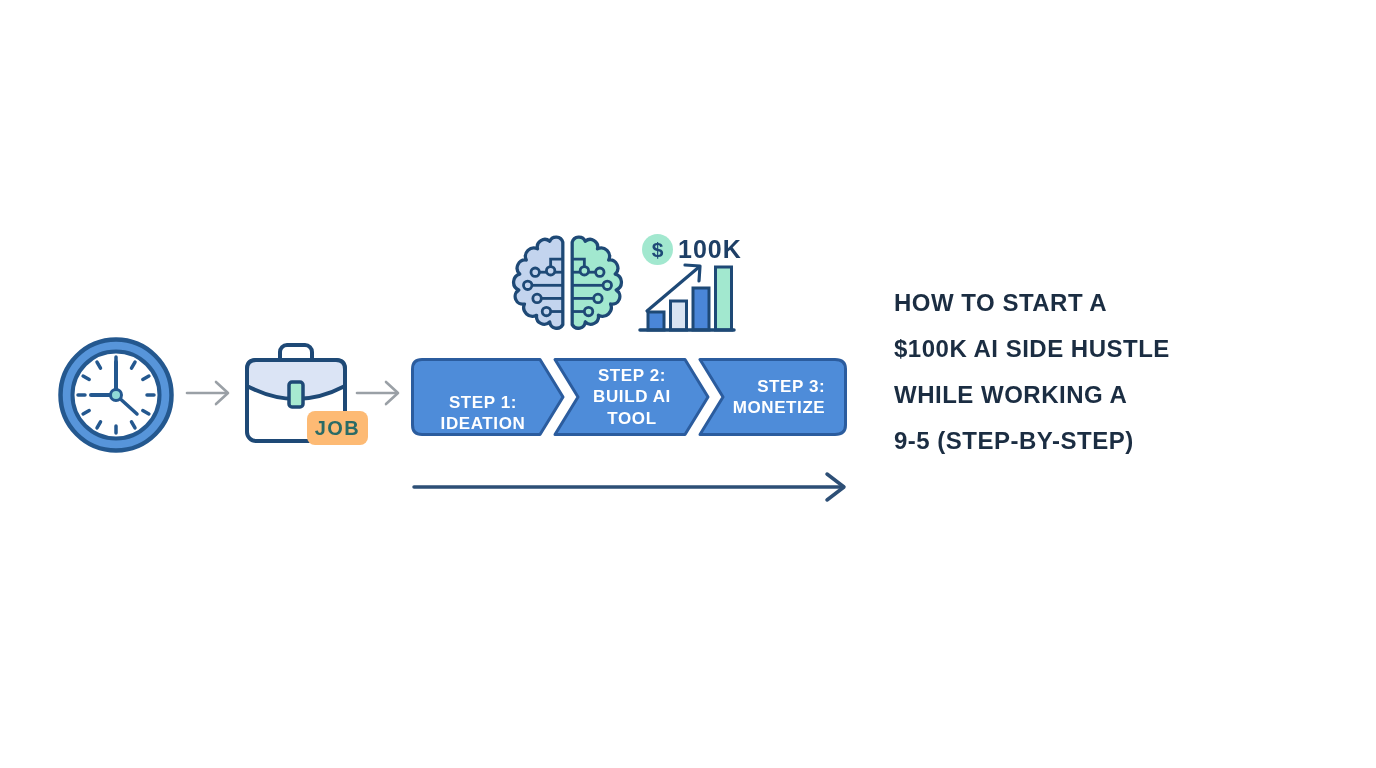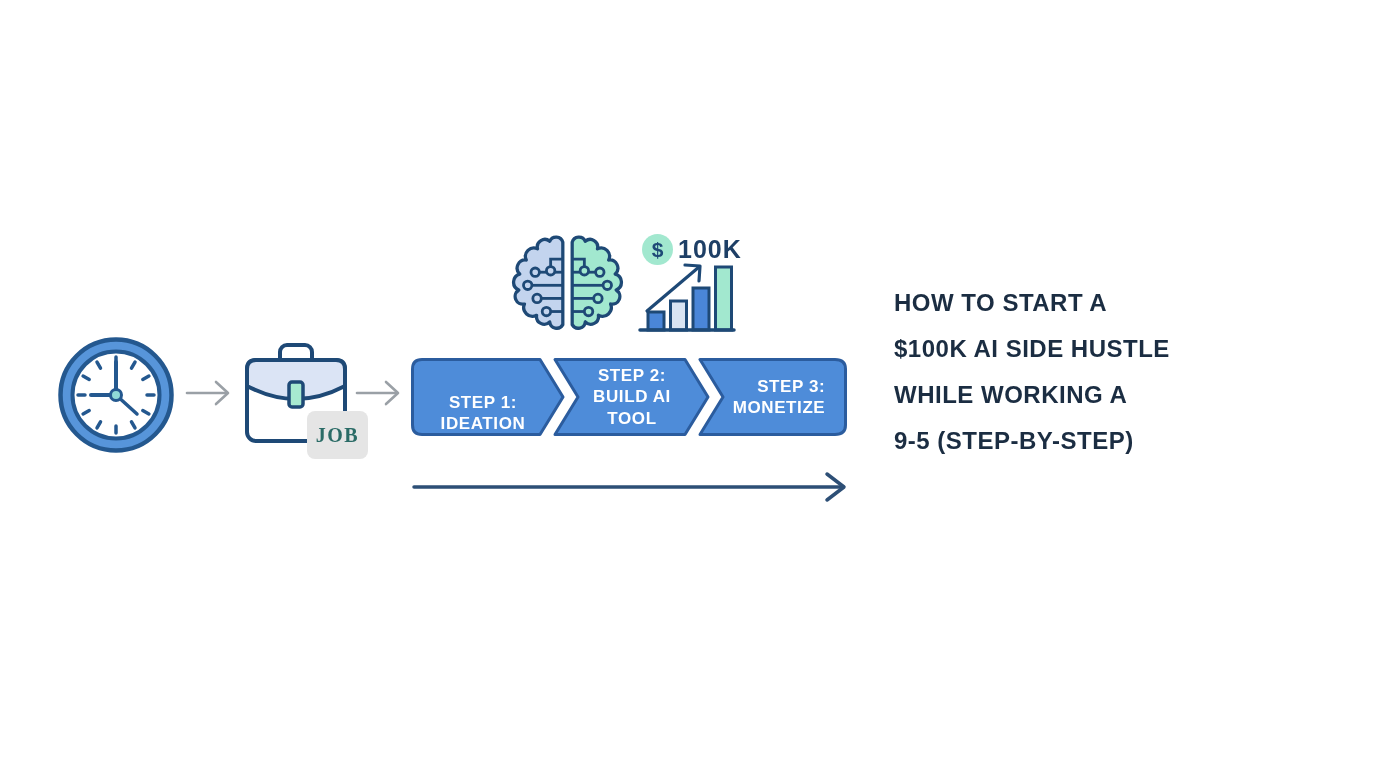--- a/index.html
+++ b/index.html
@@ -12,27 +12,26 @@
     height: 768px;
     background: #ffffff;
     overflow: hidden;
   }
   .abs { position: absolute; }
 
   
   .icon-svg { display: block; }
 
   .job-badge {
-    left: 307px; top: 411px; width: 61px; height: 48px;
-    background: #e5e5e5;
+    left: 307px; top: 411px; width: 61px; height: 34px;
+    background: #fdba74;
     border-radius: 8px;
     display: flex; align-items: center; justify-content: center;
     font-size: 20px; font-weight: 700; letter-spacing: 1.5px;
     color: #2a6b66;
-    font-family: Liberation Serif, serif;
   }
 
   
   .money-group { left: 637px; top: 230px; width: 100px; height: 104px; }
   .money-symbol {
     position: absolute; left: 5px; top: 4px; width: 31px; height: 31px;
     display: flex; align-items: center; justify-content: center;
     font-size: 21px; font-weight: 700; color: #1e4976;
   }
   .money-amount {

